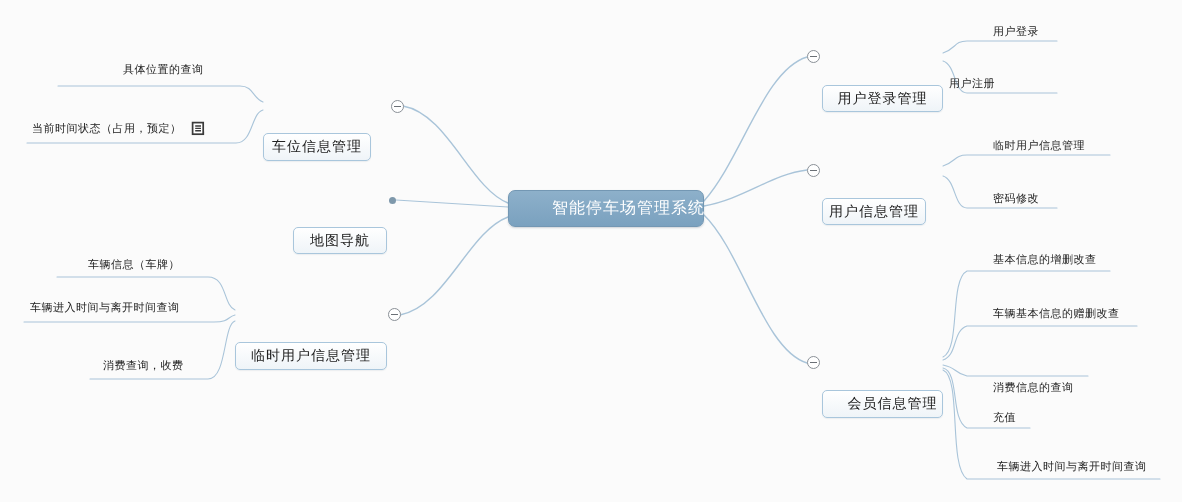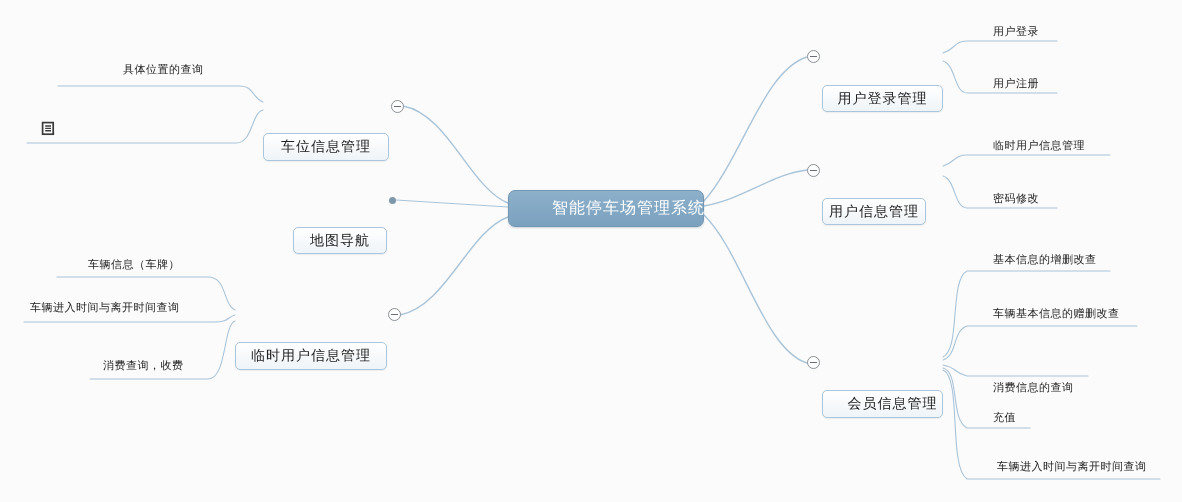--- a/index.html
+++ b/index.html
@@ -69,32 +69,33 @@
       <path d="M 943 357 C 961 349, 949 280, 967 271 L 1110 271"></path>
       <path d="M 943 360 C 958 355, 952 331, 967 326 L 1137 326"></path>
       <path d="M 943 365 C 958 368, 952 372, 967 376 L 1088 376"></path>
       <path d="M 943 368 C 960 372, 950 420, 967 428 L 1030 428"></path>
       <path d="M 943 370 C 962 378, 948 466, 967 479 L 1160 479"></path>
     </g>
   </svg>
 
   <div class="topic root-topic" style="left:508px;top:190px;width:196px;height:37px;padding-left:45px;">智能停车场管理系统</div>
 
-  <div class="topic sub-topic" style="left:263px;top:92px;width:126px;height:28px;">车位信息管理</div>
+  <div class="topic sub-topic" style="left:263px;top:92px;width:108px;height:28px;">车位信息管理</div>
   <div class="collapse" style="left:391px;top:100px;"></div>
 
   <div class="topic sub-topic" style="left:293px;top:186px;width:94px;height:27px;">地图导航</div>
   <div class="conn-dot" style="left:389px;top:197px;"></div>
 
   <div class="topic sub-topic" style="left:235px;top:301px;width:152px;height:28px;">临时用户信息管理</div>
   <div class="collapse" style="left:388px;top:308px;"></div>
 
   <div class="leaf" style="left:123px;top:62px;">具体位置的查询</div>
 
   <div class="leaf" style="left:32px;top:121px;">
+    <span>当前时间状态（占用，预定）</span>
     <span class="notes-icon">
       <svg width="14" height="15" viewBox="0 0 14 15">
         <rect x="10" y="10.5" width="3.2" height="3.2" fill="#9a9a9a"></rect>
         <rect x="1.6" y="1.6" width="10.6" height="11.6" fill="#ffffff" stroke="#3a3a3a" stroke-width="1.7"></rect>
         <path d="M4.2 5h5.8 M4.2 7.4h5.8 M4.2 9.8h5.8" stroke="#3a3a3a" stroke-width="1.4"></path>
       </svg>
     </span>
   </div>
 
   <div class="leaf" style="left:88px;top:257px;">车辆信息（车牌）</div>
@@ -104,21 +105,21 @@
   <div class="collapse" style="left:807px;top:50px;"></div>
   <div class="topic sub-topic" style="left:822px;top:44px;width:121px;height:27px;">用户登录管理</div>
 
   <div class="collapse" style="left:807px;top:164px;"></div>
   <div class="topic sub-topic" style="left:822px;top:157px;width:104px;height:27px;">用户信息管理</div>
 
   <div class="collapse" style="left:807px;top:356px;"></div>
   <div class="topic sub-topic" style="left:822px;top:349px;width:121px;height:28px;padding-left:20px;">会员信息管理</div>
 
   <div class="leaf" style="left:993px;top:24px;">用户登录</div>
-  <div class="leaf" style="left:993px;top:76px;">用户注册</div>
+  <div class="leaf" style="left:949px;top:76px;">用户注册</div>
 
   <div class="leaf" style="left:993px;top:138px;">临时用户信息管理</div>
   <div class="leaf" style="left:993px;top:191px;">密码修改</div>
 
   <div class="leaf" style="left:993px;top:252px;">基本信息的增删改查</div>
   <div class="leaf" style="left:993px;top:306px;">车辆基本信息的赠删改查</div>
   <div class="leaf" style="left:993px;top:356px;margin-top:24px;">消费信息的查询</div>
   <div class="leaf" style="left:993px;top:410px;">充值</div>
   <div class="leaf" style="left:997px;top:459px;">车辆进入时间与离开时间查询</div>
 

